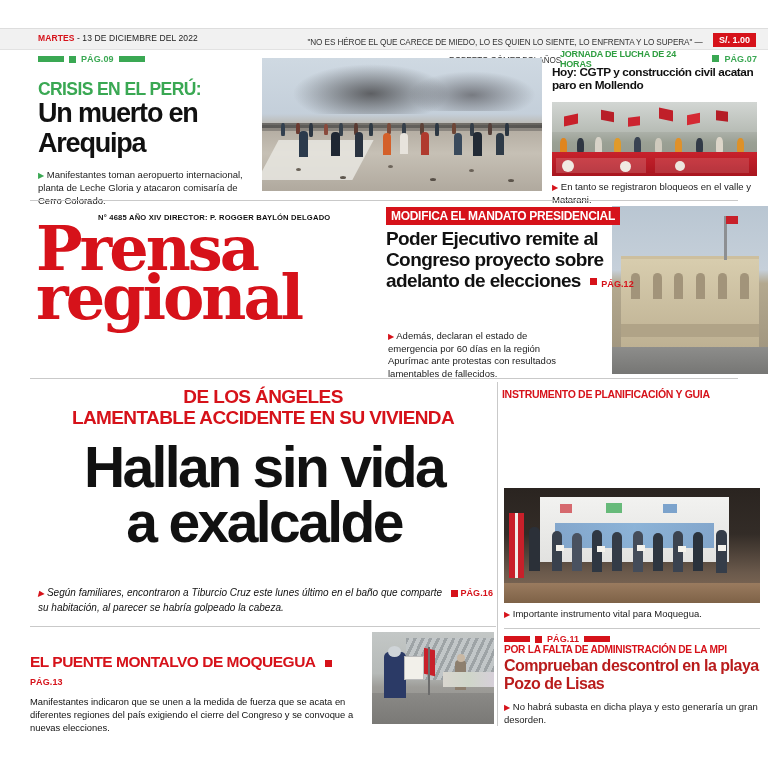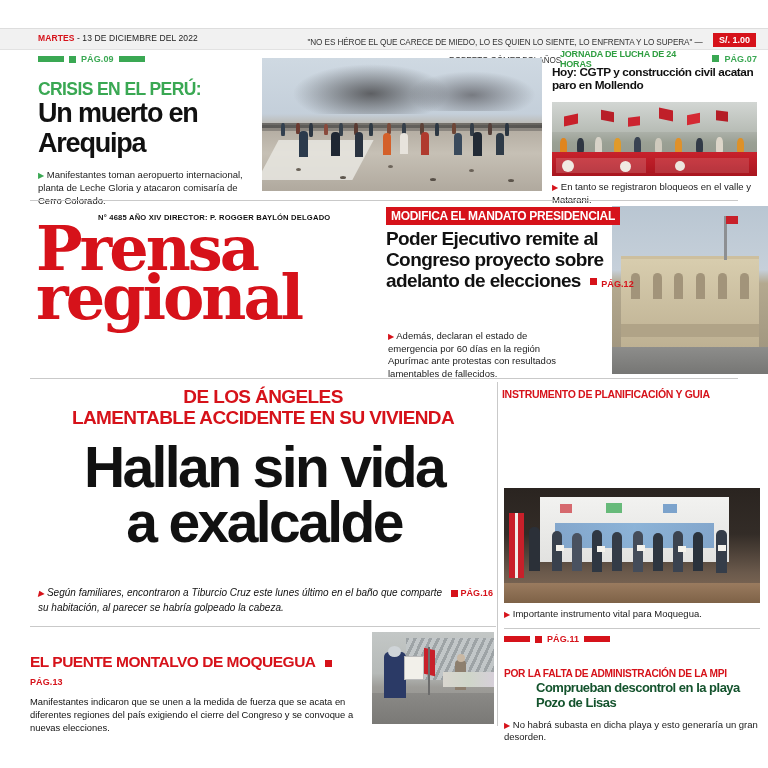--- a/index.html
+++ b/index.html
@@ -100,23 +100,23 @@
   .rc1 { position: absolute; left: 502px; top: 388px; width: 258px; }
   .rc1 .kick { color: #d6121a; font-size: 10.5px; font-weight: bold; letter-spacing: -.3px; }
   .rc1 h2 { font-size: 19px; line-height: 1.14; margin-top: 3px; font-weight: bold;
             color: #111; letter-spacing: -.5px; }
   .ph-stage { position: absolute; left: 504px; top: 488px; width: 256px; height: 115px; }
   .rc1-cap { position: absolute; left: 504px; top: 608px; width: 256px; }
 
   .rc2 { position: absolute; left: 504px; top: 634px; width: 256px; }
   .rc2 .marks { height: 10px; display: flex; align-items: center; gap: 5px; }
   .rc2 .kick { color: #d6121a; font-size: 10.2px; font-weight: bold; letter-spacing: -.3px;
-               margin-top: 24px; }
-  .rc2 h2 { font-size: 13px; line-height: 1.14; margin-top: 2px; font-weight: bold;
-            color: #14532d; letter-spacing: -.5px; margin-left: 32px; }
+               margin-top: 0; }
+  .rc2 h2 { font-size: 16px; line-height: 1.14; margin-top: 2px; font-weight: bold;
+            color: #b91c1c; letter-spacing: -.5px; }
   .rc2 .cap { margin-top: 8px; }
 
   .vdiv { position: absolute; width: 1px; background: #c9c9c9; }
 </style>
 </head>
 <body>
 
 <div class="page">
 
   <div class="topbar"></div>

